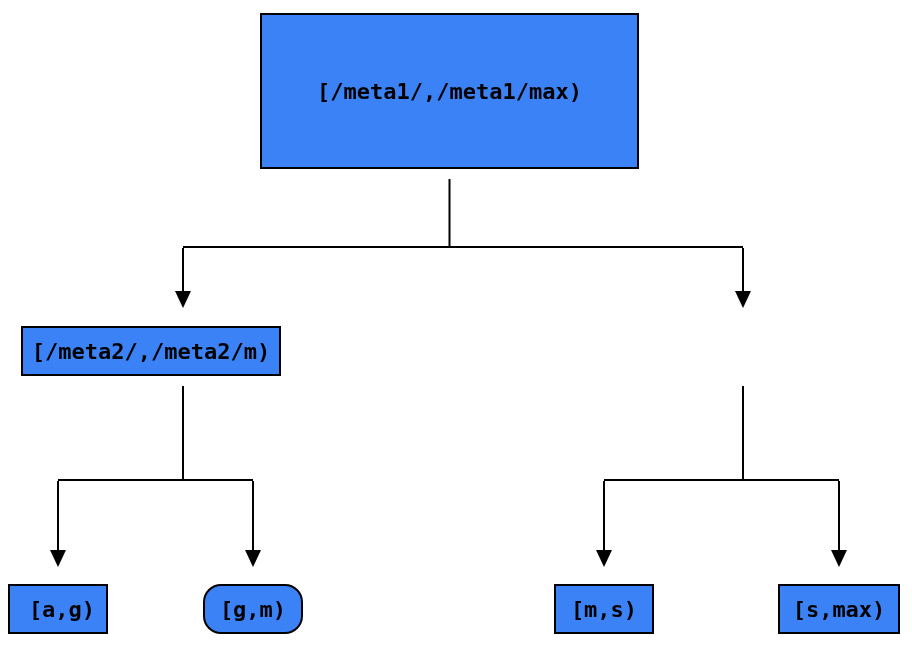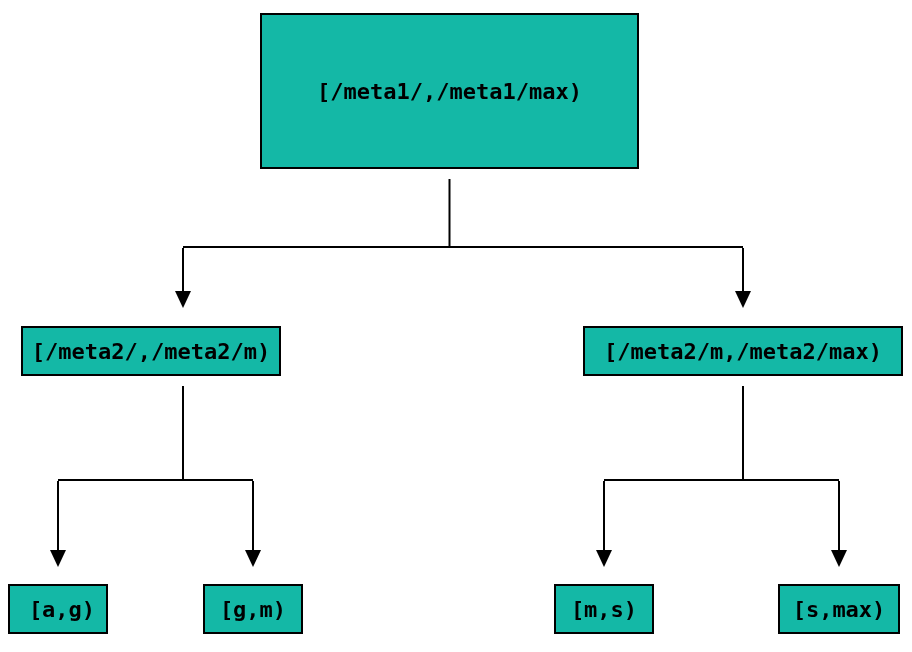--- a/index.html
+++ b/index.html
@@ -19,35 +19,35 @@
     position: absolute;
     left: 0;
     top: 0;
     width: 912px;
     height: 652px;
   }
   .node {
     position: absolute;
     box-sizing: border-box;
     border: 2px solid #000000;
-    background: #14b8a6;
+    background: #3b82f6;
     display: flex;
     align-items: center;
     justify-content: center;
     font-weight: bold;
     font-size: 22px;
     color: #000000;
     white-space: nowrap;
   }
   
   .node-root       { left: 260px; top: 13px;  width: 379px; height: 156px; }
   .node-meta2-low  { left: 21px;  top: 326px; width: 260px; height: 50px; }
   .node-meta2-high { left: 583px; top: 326px; width: 320px; height: 50px; }
   .node-leaf-ag    { left: 8px;   top: 584px; width: 100px; height: 50px; padding-left: 8px; }
-  .node-leaf-gm    { left: 203px; top: 584px; width: 100px; height: 50px; }
+  .node-leaf-gm    { left: 203px; top: 584px; width: 100px; height: 50px; border-radius: 18px; }
   .node-leaf-ms    { left: 554px; top: 584px; width: 100px; height: 50px; }
   .node-leaf-smax  { left: 778px; top: 584px; width: 122px; height: 50px; }
 </style>
 </head>
 <body>
 
 <div class="canvas">
 
   <svg class="edges" viewBox="0 0 912 652" xmlns="http://www.w3.org/2000/svg">
 
@@ -80,23 +80,20 @@
   </svg>
 
   <div class="node node-root">
     <span>[/meta1/,/meta1/max)</span>
   </div>
 
   <div class="node node-meta2-low">
     <span>[/meta2/,/meta2/m)</span>
   </div>
 
-  <div class="node node-meta2-high">
-    <span>[/meta2/m,/meta2/max)</span>
-  </div>
 
   <div class="node node-leaf-ag">
     <span>[a,g)</span>
   </div>
 
   <div class="node node-leaf-gm">
     <span>[g,m)</span>
   </div>
 
   <div class="node node-leaf-ms">

